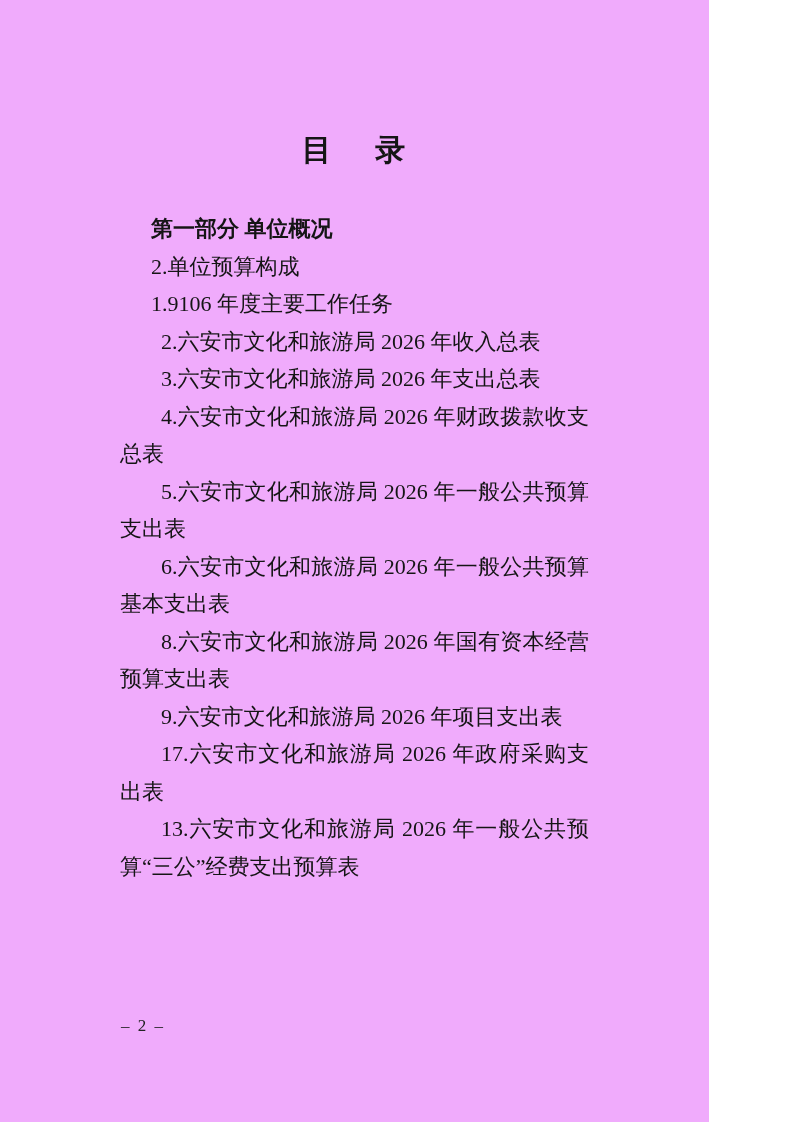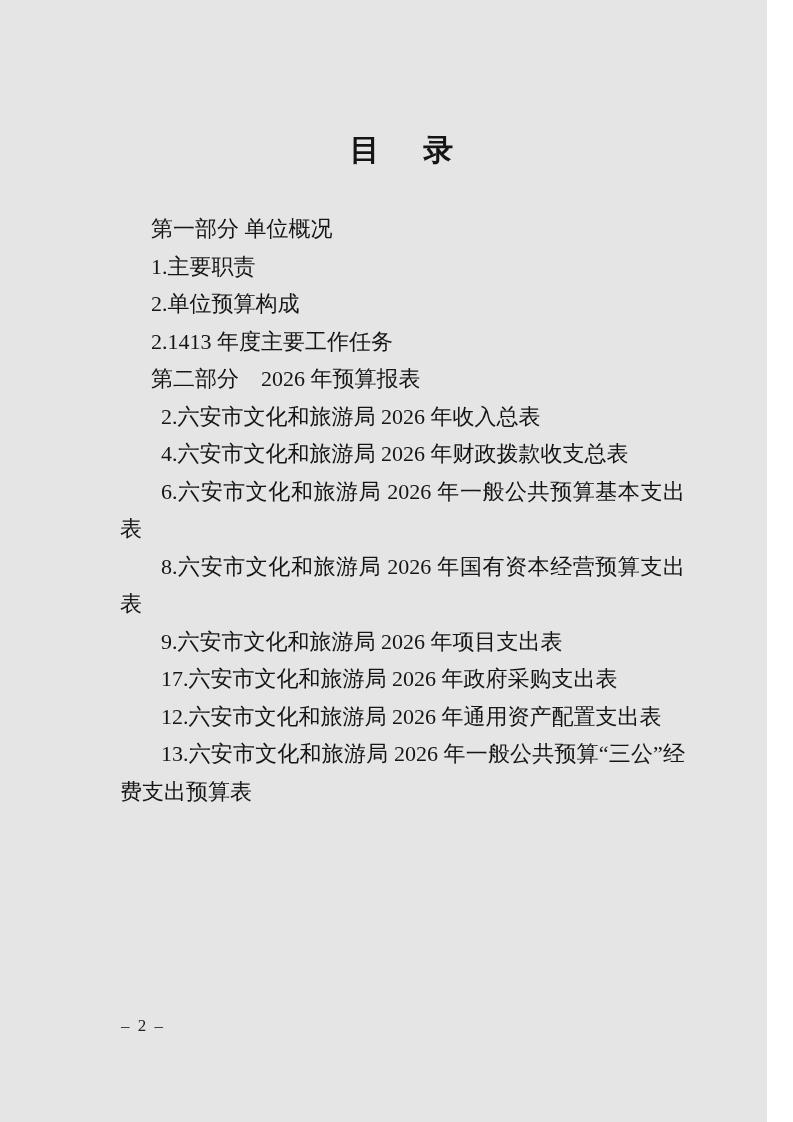--- a/index.html
+++ b/index.html
@@ -8,45 +8,45 @@
     background: #ffffff;
   }
   body {
     width: 793px;
     height: 1122px;
     font-family: "Liberation Serif", "DejaVu Serif", serif;
     color: #151515;
   }
   .page {
     position: relative;
-    width: 767px;
+    width: 709px;
     height: 1122px;
     box-sizing: border-box;
-    padding: 128px 82px 0 120px;
-    background: #e5e5e5;
+    padding: 128px 120px 0 120px;
+    background: #f0abfc;
     overflow: hidden;
   }
   .doc-title {
     margin: 0 0 38px 0;
     font-size: 30px;
     font-weight: bold;
     line-height: 44px;
     text-align: center;
     letter-spacing: 2px;
     white-space: pre;
   }
   .toc p {
     margin: 0;
     font-size: 22px;
     line-height: 37.5px;
     text-align: justify;
     white-space: pre-wrap;
   }
   .sec-heading {
-    font-weight: normal;
+    font-weight: bold;
     text-indent: 31px;
   }
   .sec1-item {
     text-indent: 31px;
   }
   .sec2-item {
     text-indent: 41px;
   }
   .page-footer {
     position: absolute;
@@ -62,31 +62,30 @@
 </head>
 <body>
 
 <div class="page">
 
   <h1 class="doc-title">目　 录</h1>
 
   <div class="toc">
 
     <p class="sec-heading">第一部分 单位概况</p>
-    <p class="sec1-item">1.主要职责</p>
     <p class="sec1-item">2.单位预算构成</p>
-    <p class="sec1-item">2.1413 年度主要工作任务</p>
+    <p class="sec1-item">1.9106 年度主要工作任务</p>
 
-    <p class="sec-heading">第二部分　2026 年预算报表</p>
     <p class="sec2-item">2.六安市文化和旅游局 2026 年收入总表</p>
+    <p class="sec2-item">3.六安市文化和旅游局 2026 年支出总表</p>
     <p class="sec2-item">4.六安市文化和旅游局 2026 年财政拨款收支总表</p>
+    <p class="sec2-item">5.六安市文化和旅游局 2026 年一般公共预算支出表</p>
     <p class="sec2-item">6.六安市文化和旅游局 2026 年一般公共预算基本支出表</p>
     <p class="sec2-item">8.六安市文化和旅游局 2026 年国有资本经营预算支出表</p>
     <p class="sec2-item">9.六安市文化和旅游局 2026 年项目支出表</p>
     <p class="sec2-item">17.六安市文化和旅游局 2026 年政府采购支出表</p>
-    <p class="sec2-item">12.六安市文化和旅游局 2026 年通用资产配置支出表</p>
     <p class="sec2-item">13.六安市文化和旅游局 2026 年一般公共预算“三公”经费支出预算表</p>
 
   </div>
 
   <div class="page-footer">– 2 –</div>
 
 </div>
 
 </body></html>

